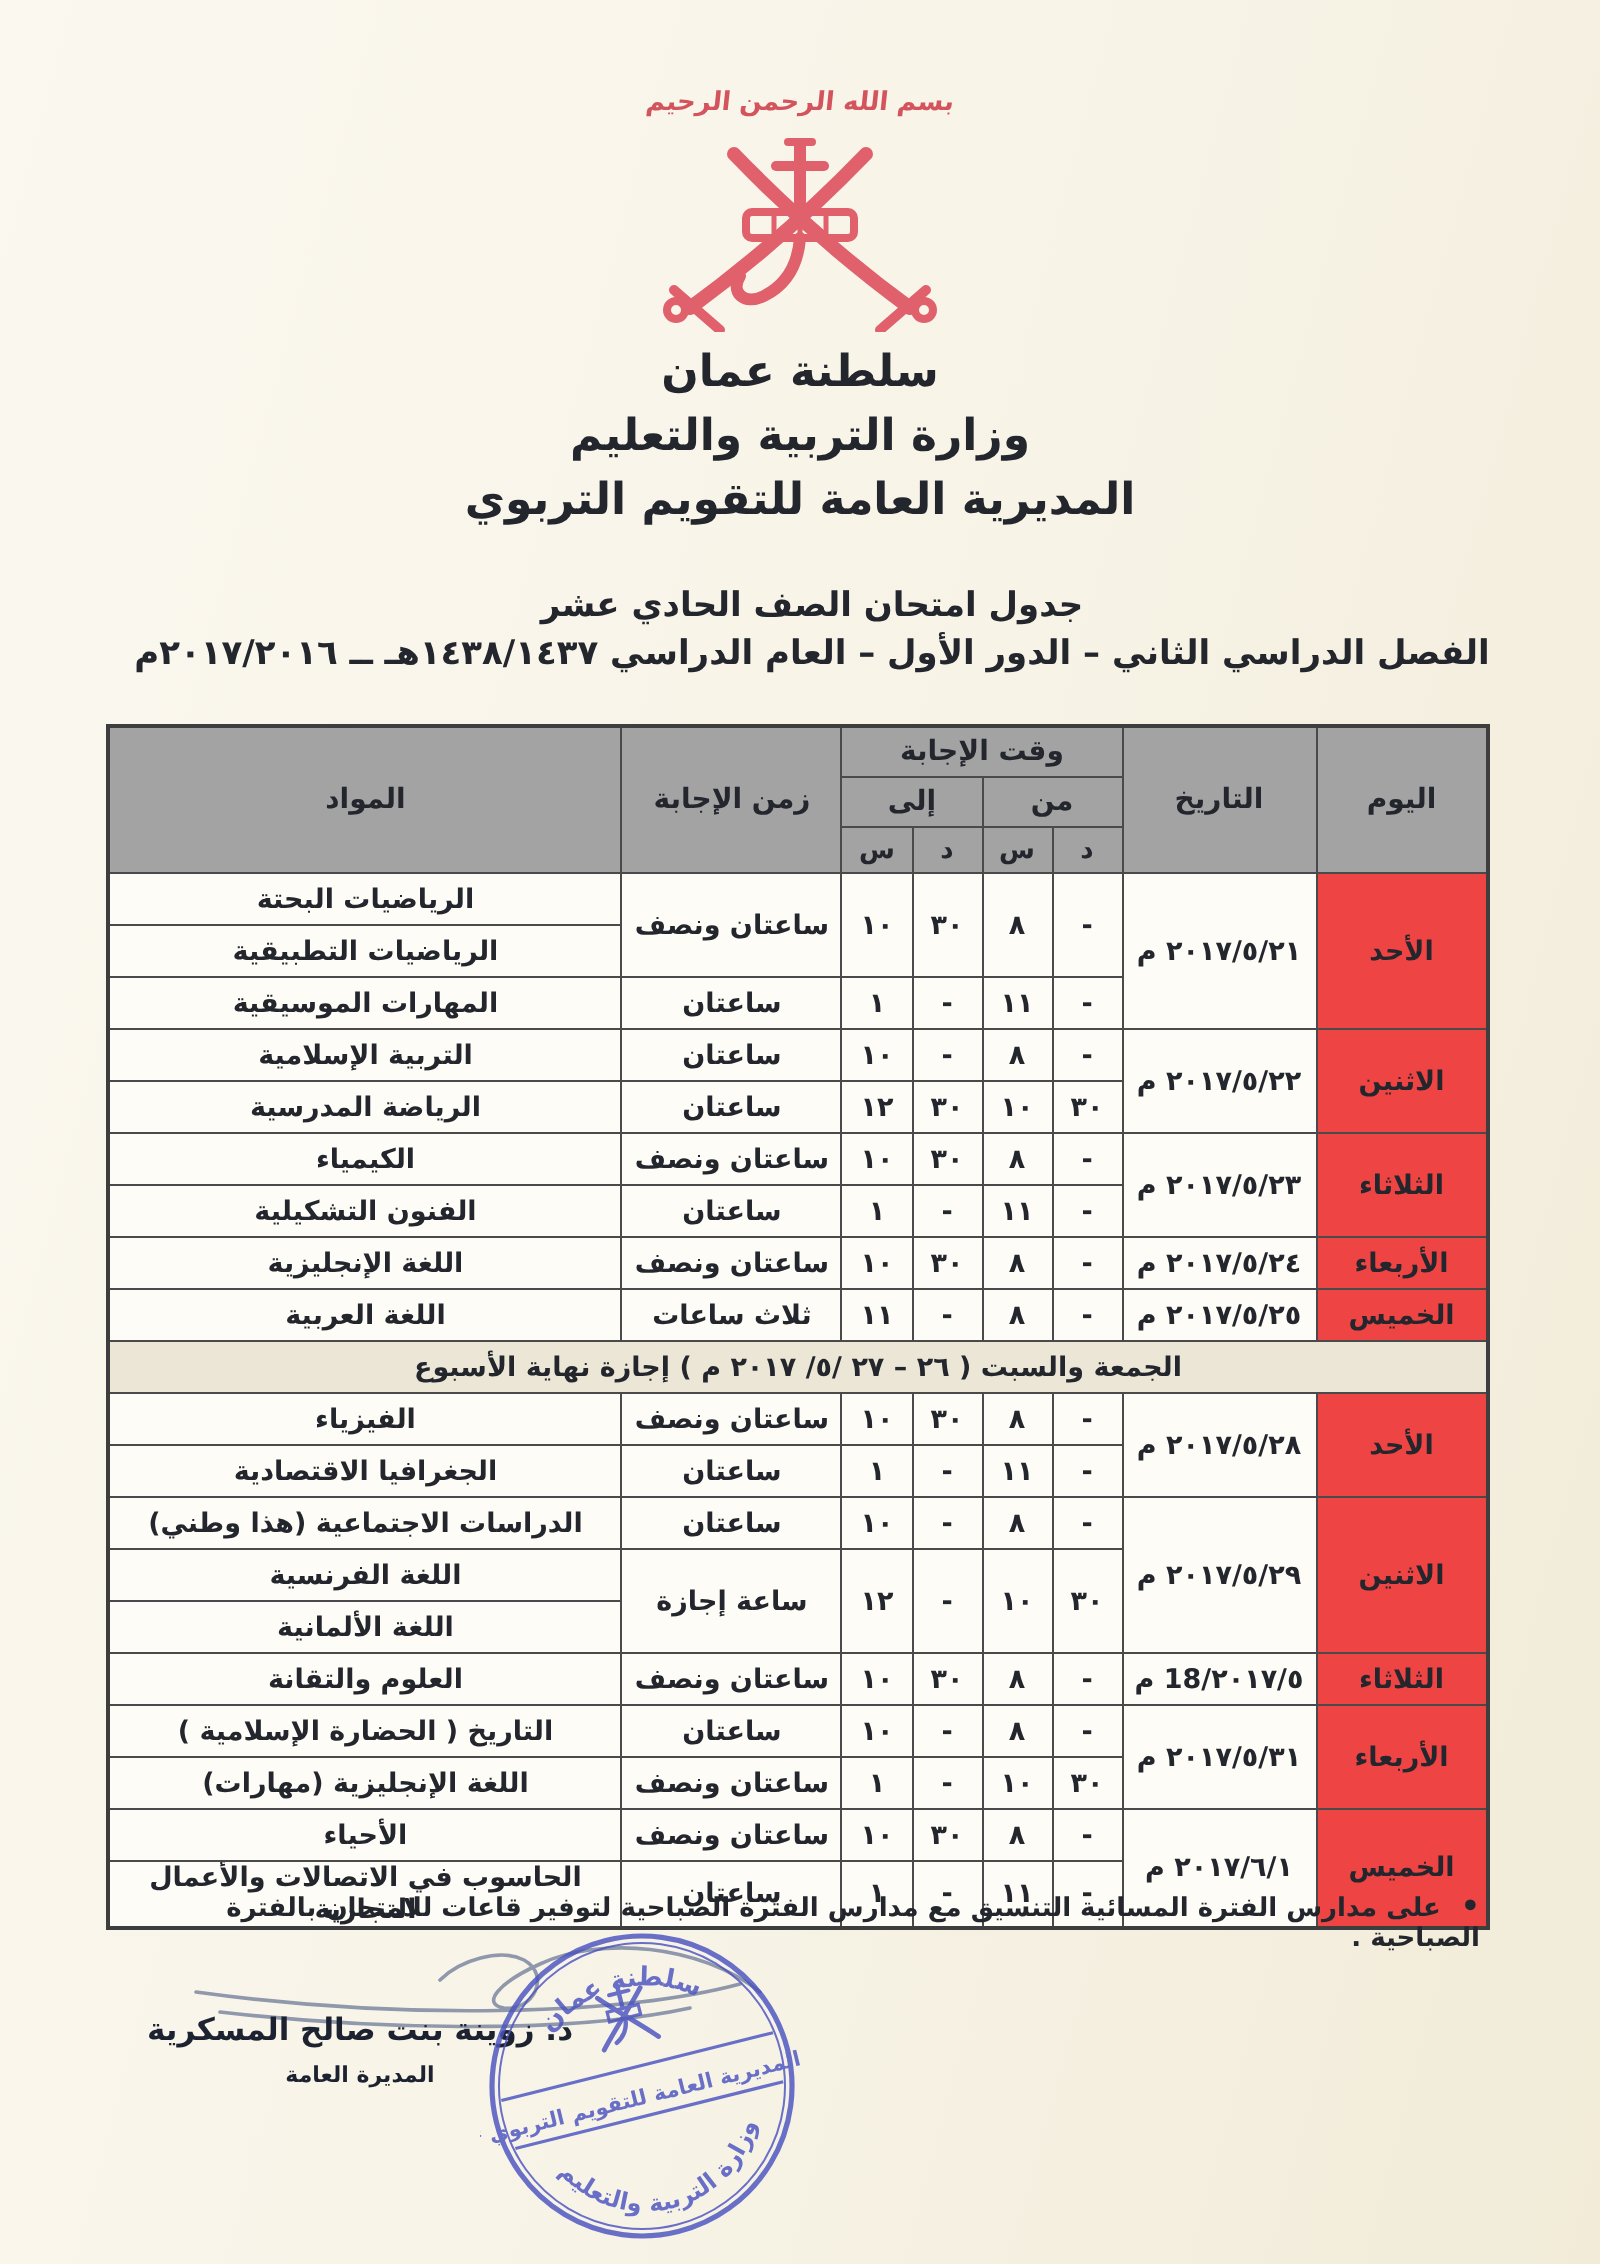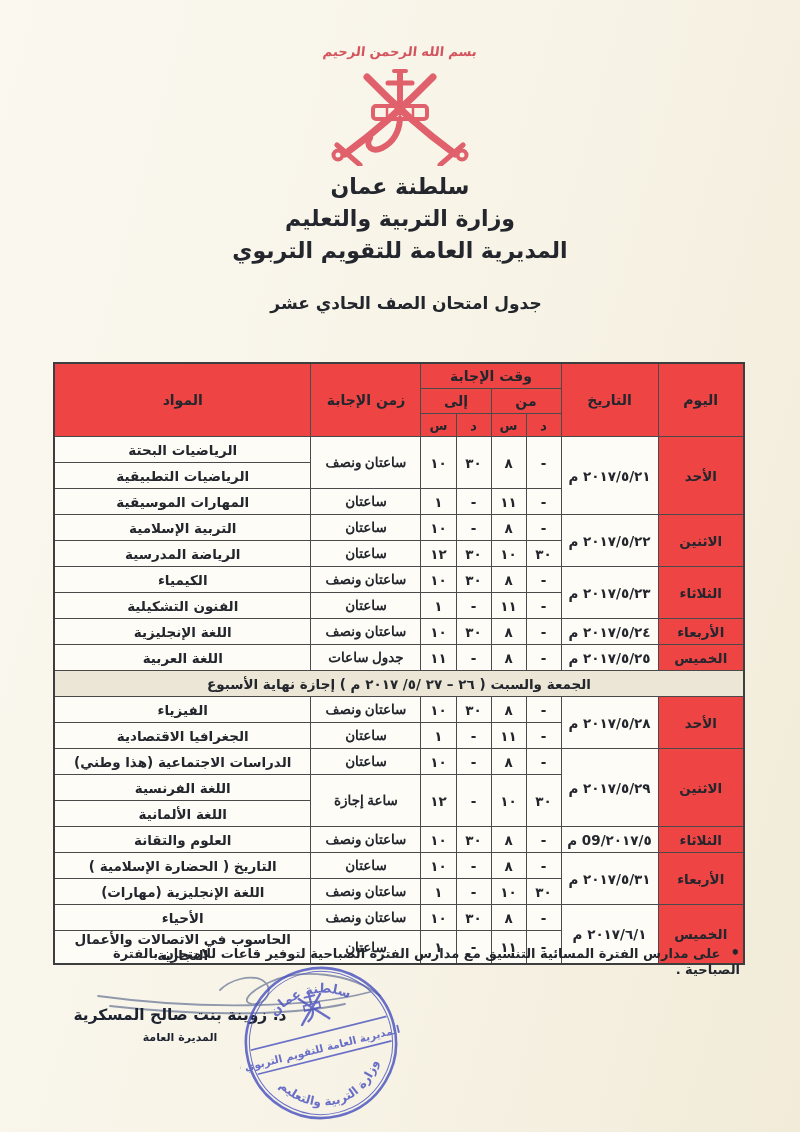--- a/index.html
+++ b/index.html
@@ -23,27 +23,27 @@
   .title2{top:317px;font-size:17px;}
   table.sched{
     position:absolute;top:362px;right:55px;width:690px;
     border-collapse:collapse;table-layout:fixed;background:#fdfcf6;
   }
   table.sched th,table.sched td{
     border:1px solid #4a4a4a;font-weight:bold;text-align:center;
     vertical-align:middle;padding:0 2px;overflow:hidden;
   }
   table.sched{border:2px solid #3e3e3e;}
-  table.sched th{background:#ef4444;font-size:14px;height:24px;}
+  table.sched th{background:#a3a3a3;font-size:14px;height:24px;}
   table.sched tr.letters th{font-size:13px;height:22px;}
   table.sched td{font-size:13.5px;height:25px;}
   td.c-day{background:#ef4444;font-size:14px;}
   td.c-date{font-size:13px;white-space:nowrap;}
   td.c-subj{font-size:13.5px;}
-  td.c-dur{font-size:13.5px;font-family:Liberation Serif, serif;}
+  td.c-dur{font-size:13.5px;}
   td.banner{background:#ebe6d5;font-size:14.5px;height:26px;margin-top:28px;}
   .footnote{
     position:absolute;top:944px;right:60px;left:60px;
     text-align:right;font-size:13px;font-weight:bold;
   }
   .footnote .bullet{margin-left:10px;font-size:15px;}
   .sig-squiggle{position:absolute;top:966px;right:400px;}
   .sig-block{position:absolute;top:1006px;right:500px;width:240px;text-align:center;font-weight:bold;color:#1d2230;}
   .sig-name{font-size:15.5px;}
   .sig-title{font-size:11px;margin-top:7px;}
@@ -71,20 +71,21 @@
       <path d="M 62 46 L 62 55 M 75 46 L 75 55 M 88 46 L 88 55" stroke-width="2.5"></path>
       <path d="M 75 57 C 74 70 69 80 57 86 C 47 91 40 84 45 76" stroke-width="6"></path>
     </g>
   </svg>
 
   <div class="orgline org-country">سلطنة عمان</div>
   <div class="orgline org-ministry">وزارة التربية والتعليم</div>
   <div class="orgline org-directorate">المديرية العامة للتقويم التربوي</div>
 
   <div class="titleline title1">جدول امتحان الصف الحادي عشر</div>
+  <div class="titleline title2">الفصل الدراسي الثاني – الدور الأول – العام الدراسي ١٤٣٨/١٤٣٧هـ ــ ٢٠١٧/٢٠١٦م</div>
 
   <table class="sched" id="schedule-table">
     <colgroup>
       <col style="width:86px">
         <col style="width:97px">
       <col style="width:35px">
         <col style="width:35px">
         <col style="width:35px">
         <col style="width:35px">
       <col style="width:110px">
@@ -177,21 +178,21 @@
           <td class="c-dur">ساعتان ونصف</td>
           <td class="c-subj">اللغة الإنجليزية</td>
         </tr>
         <tr>
           <td class="c-day">الخميس</td>
           <td class="c-date">٢٠١٧/٥/٢٥ م</td>
           <td class="c-num">-</td>
           <td class="c-num">٨</td>
           <td class="c-num">-</td>
           <td class="c-num">١١</td>
-          <td class="c-dur">جدول ساعات</td>
+          <td class="c-dur">ثلاث ساعات</td>
           <td class="c-subj">اللغة العربية</td>
         </tr>
         <tr>
           <td class="banner" colspan="8">الجمعة والسبت ( ٢٦ – ٢٧ /٥/ ٢٠١٧ م ) إجازة نهاية الأسبوع</td>
         </tr>
         <tr>
           <td class="c-day" rowspan="2">الأحد</td>
           <td class="c-date" rowspan="2">٢٠١٧/٥/٢٨ م</td>
           <td class="c-num">-</td>
           <td class="c-num">٨</td>
@@ -224,21 +225,21 @@
           <td class="c-num" rowspan="2">-</td>
           <td class="c-num" rowspan="2">١٢</td>
           <td class="c-dur" rowspan="2">ساعة إجازة</td>
           <td class="c-subj">اللغة الفرنسية</td>
         </tr>
         <tr>
           <td class="c-subj">اللغة الألمانية</td>
         </tr>
         <tr>
           <td class="c-day">الثلاثاء</td>
-          <td class="c-date">٢٠١٧/٥/09 م</td>
+          <td class="c-date">٢٠١٧/٥/18 م</td>
           <td class="c-num">-</td>
           <td class="c-num">٨</td>
           <td class="c-num">٣٠</td>
           <td class="c-num">١٠</td>
           <td class="c-dur">ساعتان ونصف</td>
           <td class="c-subj">العلوم والتقانة</td>
         </tr>
         <tr>
           <td class="c-day" rowspan="2">الأربعاء</td>
           <td class="c-date" rowspan="2">٢٠١٧/٥/٣١ م</td>

